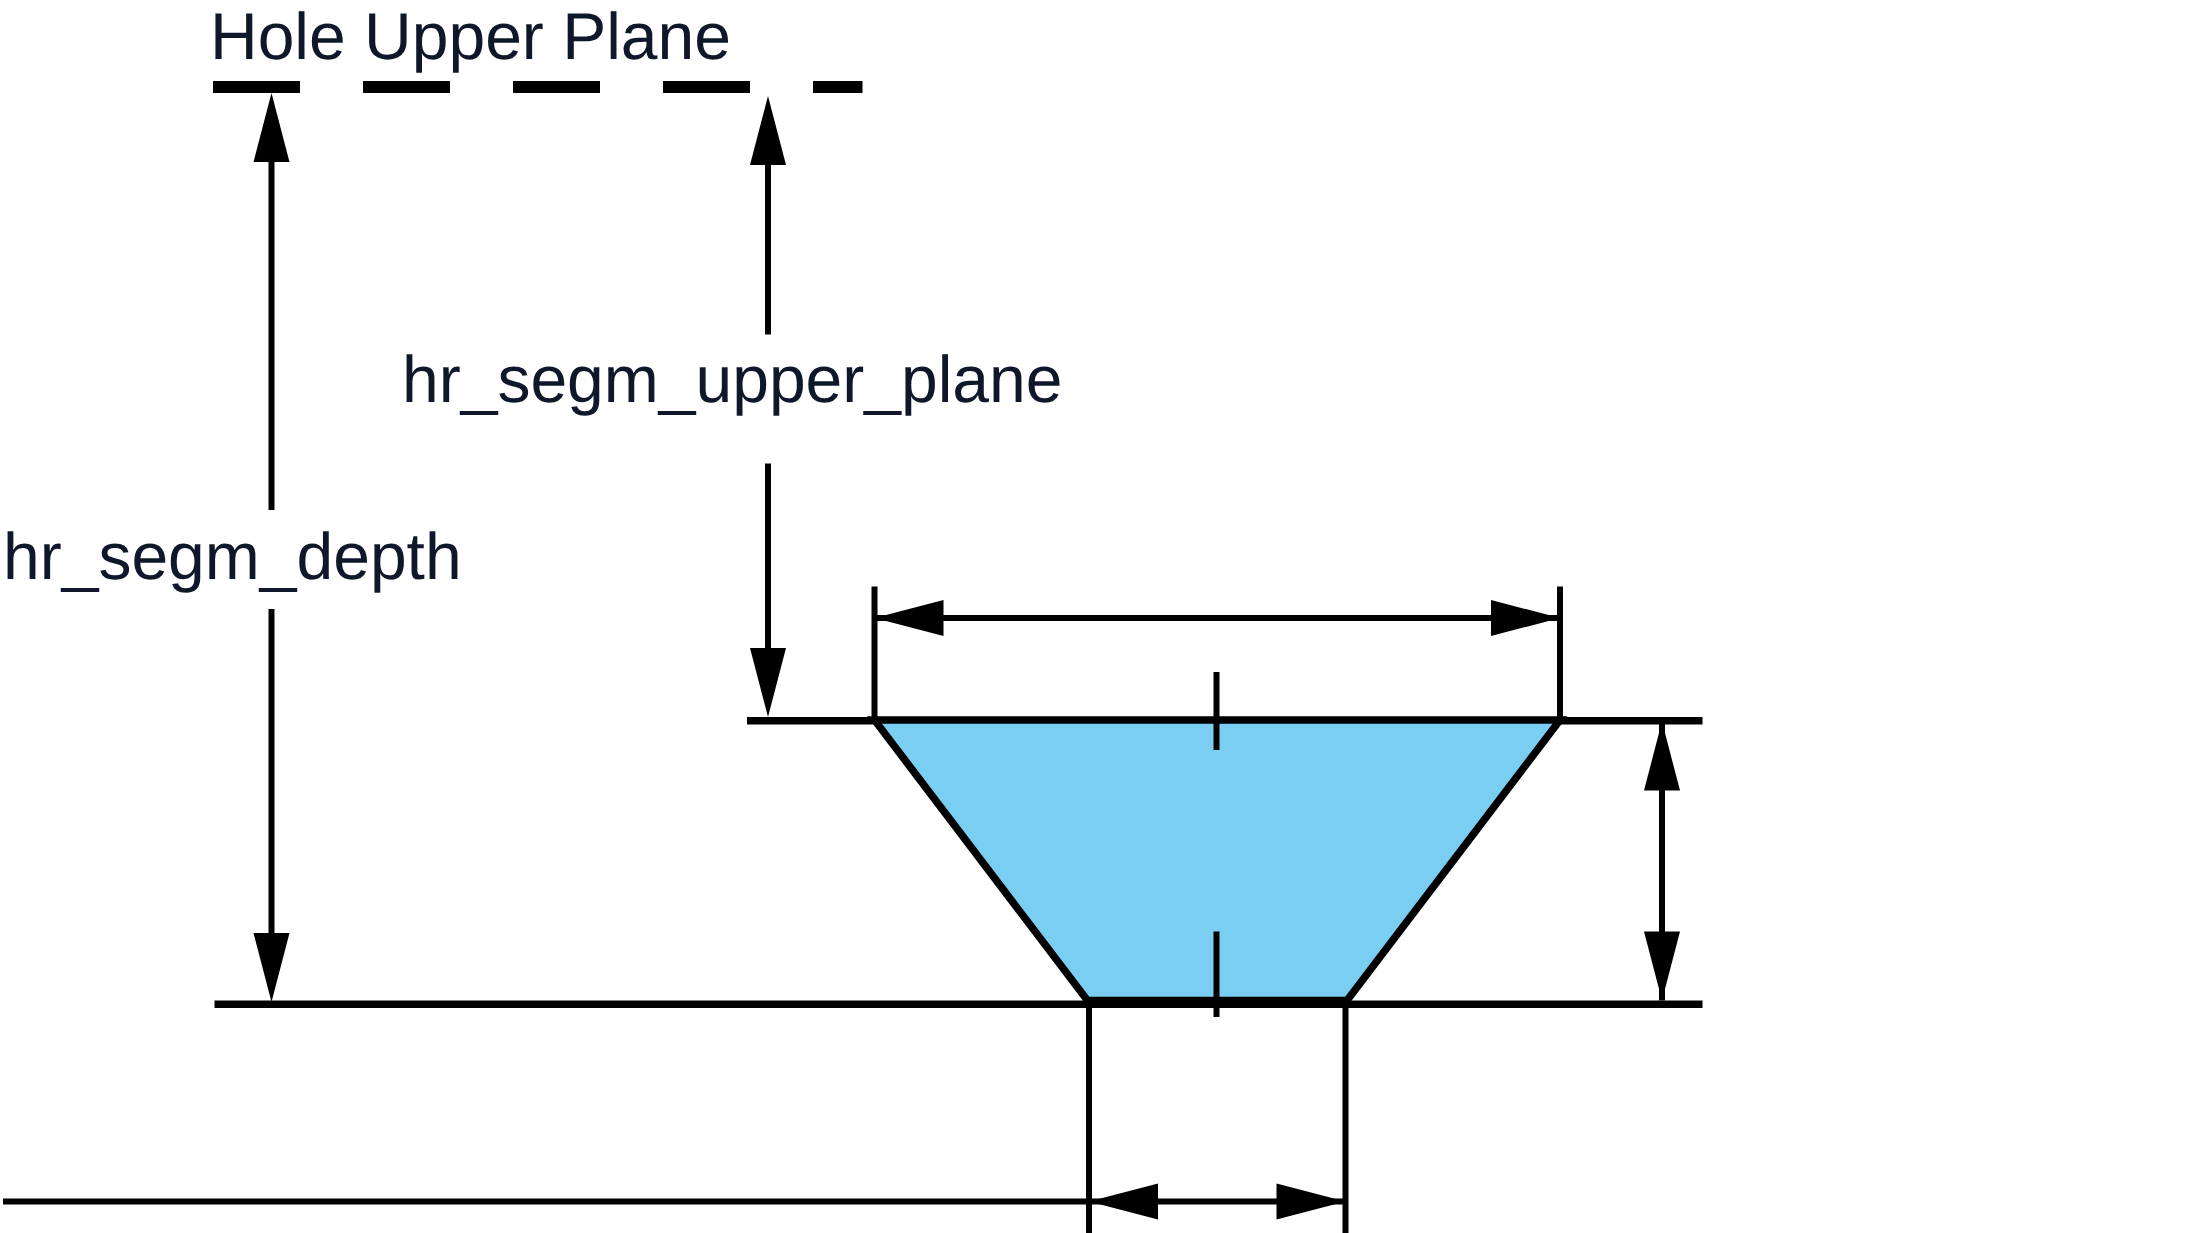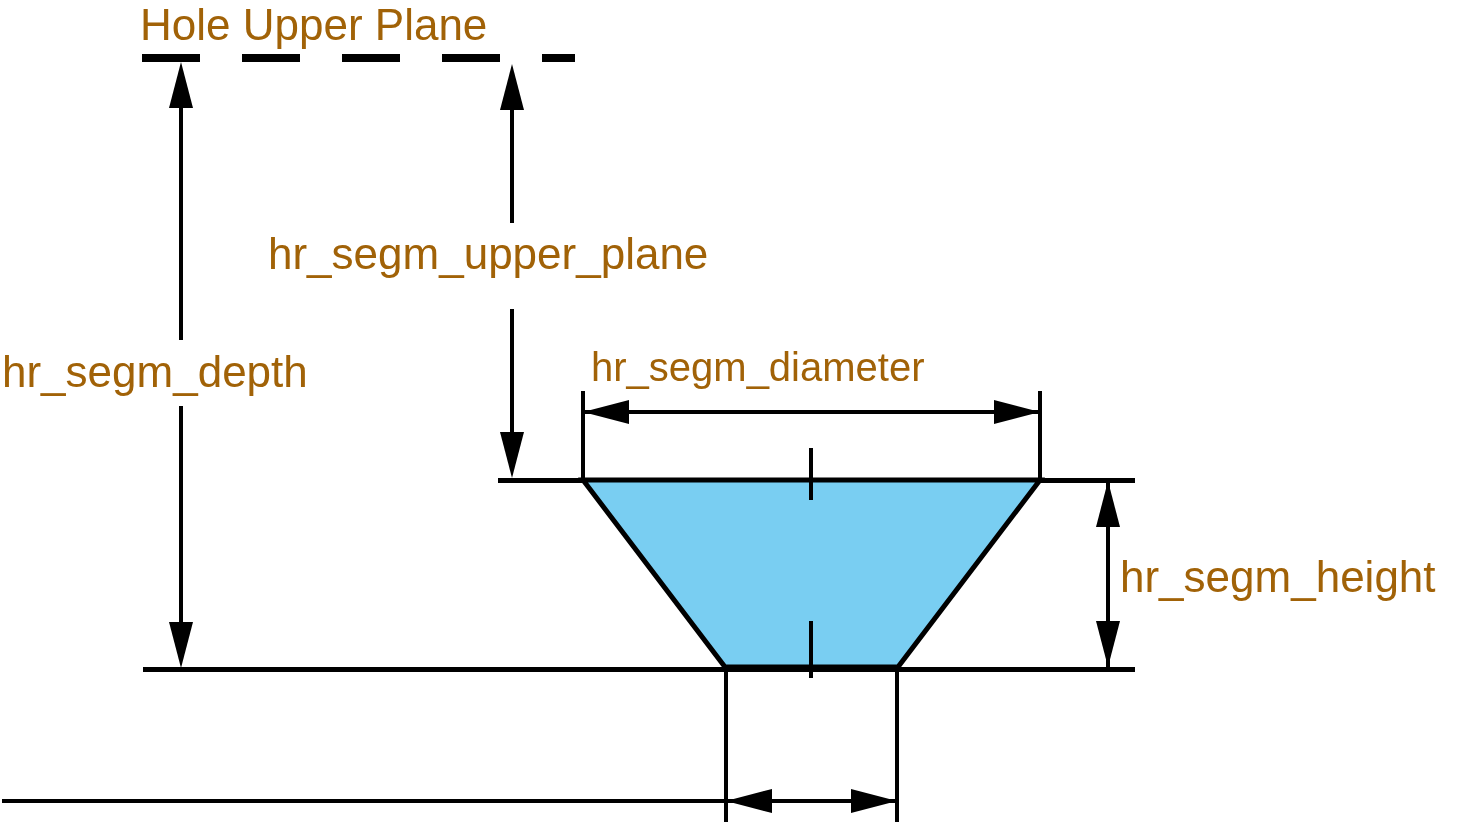--- a/index.html
+++ b/index.html
@@ -1,20 +1,20 @@
 <!DOCTYPE html>
 <html style="--segment-fill: #79CEF2;"><head>
 <meta charset="utf-8">
 <style>
   html,body{margin:0;padding:0;background:#ffffff;}
   #stage{
     position:relative;width:1467px;height:822px;background:#ffffff;overflow:hidden;
     font-family:"Liberation Sans",sans-serif;
   }
-  .lbl{position:absolute;line-height:1;white-space:nowrap;color:#a16207;}
+  .lbl{position:absolute;line-height:1;white-space:nowrap;color:#0f172a;}
   .hline,.vline{position:absolute;background:#000;}
   .ah{position:absolute;width:0;height:0;}
   .ah-up{border-left:12px solid transparent;border-right:12px solid transparent;border-bottom:46px solid #000;}
   .ah-down{border-left:12px solid transparent;border-right:12px solid transparent;border-top:46px solid #000;}
   .ah-left{border-top:12px solid transparent;border-bottom:12px solid transparent;border-right:46px solid #000;}
   .ah-right{border-top:12px solid transparent;border-bottom:12px solid transparent;border-left:46px solid #000;}
   .dashline{
     position:absolute;left:142px;top:54px;width:433px;height:8px;
     background:repeating-linear-gradient(90deg,#000 0 58px,transparent 58px 100px);
   }
@@ -27,23 +27,21 @@
 <body>
 
 <div id="stage">
 
   <div class="lbl" style="left:140px;top:3px;font-size:44px">Hole Upper Plane</div>
 
   <div class="lbl" style="left:268px;top:232px;font-size:44px">hr_segm_upper_plane</div>
 
   <div class="lbl" style="left:2px;top:350px;font-size:44px">hr_segm_depth</div>
 
-  <div class="lbl" style="left:591px;top:347px;font-size:40px">hr_segm_diameter</div>
 
-  <div class="lbl" style="left:1120px;top:555px;font-size:44px">hr_segm_height</div>
 
 
   <div class="two-line">
     <div>Lower</div>
     <div>Segment</div>
   </div>
 
   <div class="dashline"></div>
 
   <div class="ah ah-up" style="left:169px;top:62px"></div>

